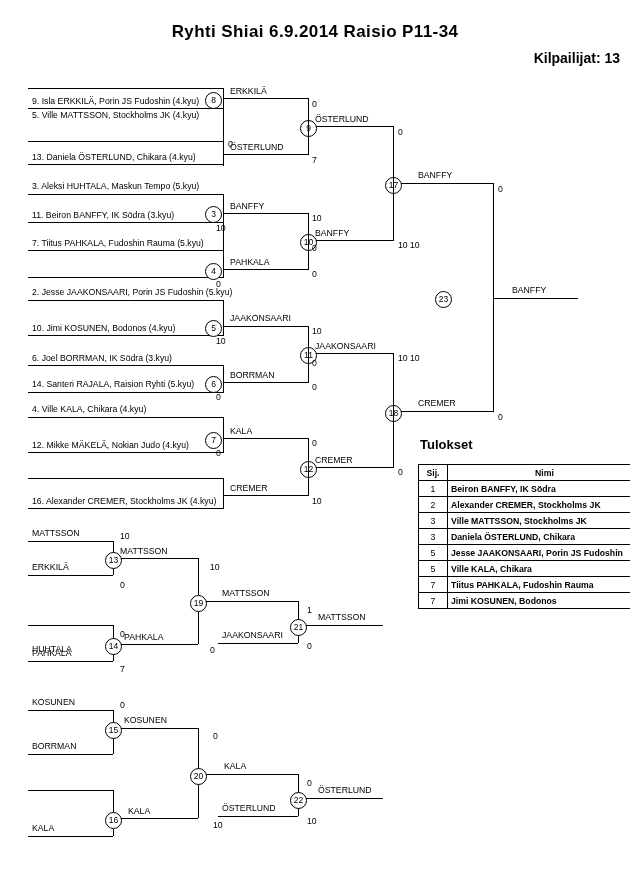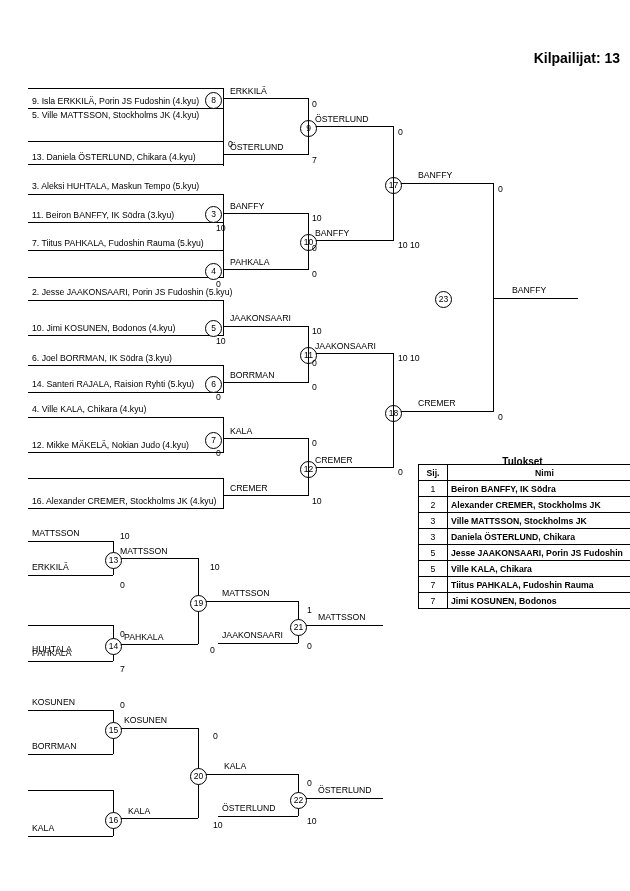--- a/index.html
+++ b/index.html
@@ -7,32 +7,33 @@
   #root{position:absolute;left:0;top:0;width:630px;height:891px;}
   .title{position:absolute;left:0;top:22px;width:630px;text-align:center;font-size:17px;font-weight:bold;letter-spacing:0.4px;}
   .compcount{position:absolute;right:10px;top:50px;font-size:14px;font-weight:bold;text-align:center;}
   .lbl{position:absolute;font-size:8.7px;white-space:nowrap;}
   .name{position:absolute;font-size:8.7px;white-space:nowrap;}
   .num{position:absolute;font-size:8.7px;white-space:nowrap;}
   .hline{position:absolute;background:#000;height:1px;}
   .vline{position:absolute;background:#000;width:1px;}
   .circ{position:absolute;width:15px;height:15px;border:1px solid #000;border-radius:50%;background:#fff;font-size:8.5px;line-height:15px;text-align:center;}
   
-  .res-title{position:absolute;left:420px;top:456px;width:205px;text-align:center;font-size:10px;font-weight:bold;}
+  .res-title{position:absolute;left:420px;top:437px;width:205px;text-align:left;font-size:13px;font-weight:bold;}
   table.res{position:absolute;left:418px;top:464px;border-collapse:collapse;width:224px;}
   table.res td,table.res th{border:1px solid #000;font-size:8.7px;padding:1px 3px;height:13px;}
   table.res th{font-weight:bold;text-align:center;}
   .c-sij{width:22px;text-align:center;}
   .c-nimi{text-align:left;white-space:nowrap;overflow:hidden;font-weight:bold;}
 </style>
 </head>
 <body>
 
 <div id="root">
 
+  <div class="title">Ryhti Shiai  6.9.2014  Raisio   P11-34</div>
   <div class="compcount">Kilpailijat: 13</div>
 
   <div class="hline" style="left:28px;top:88px;width:195px;"></div>
   <div class="name" style="left:32px;top:96px;">9. Isla ERKKILÄ, Porin JS Fudoshin (4.kyu)</div>
   <div class="hline" style="left:28px;top:108px;width:195px;"></div>
   <div class="name" style="left:32px;top:110px;">5. Ville MATTSSON, Stockholms JK (4.kyu)</div>
   <div class="hline" style="left:28px;top:141px;width:195px;"></div>
   <div class="name" style="left:32px;top:152px;">13. Daniela ÖSTERLUND, Chikara (4.kyu)</div>
   <div class="hline" style="left:28px;top:164px;width:195px;"></div>
 

